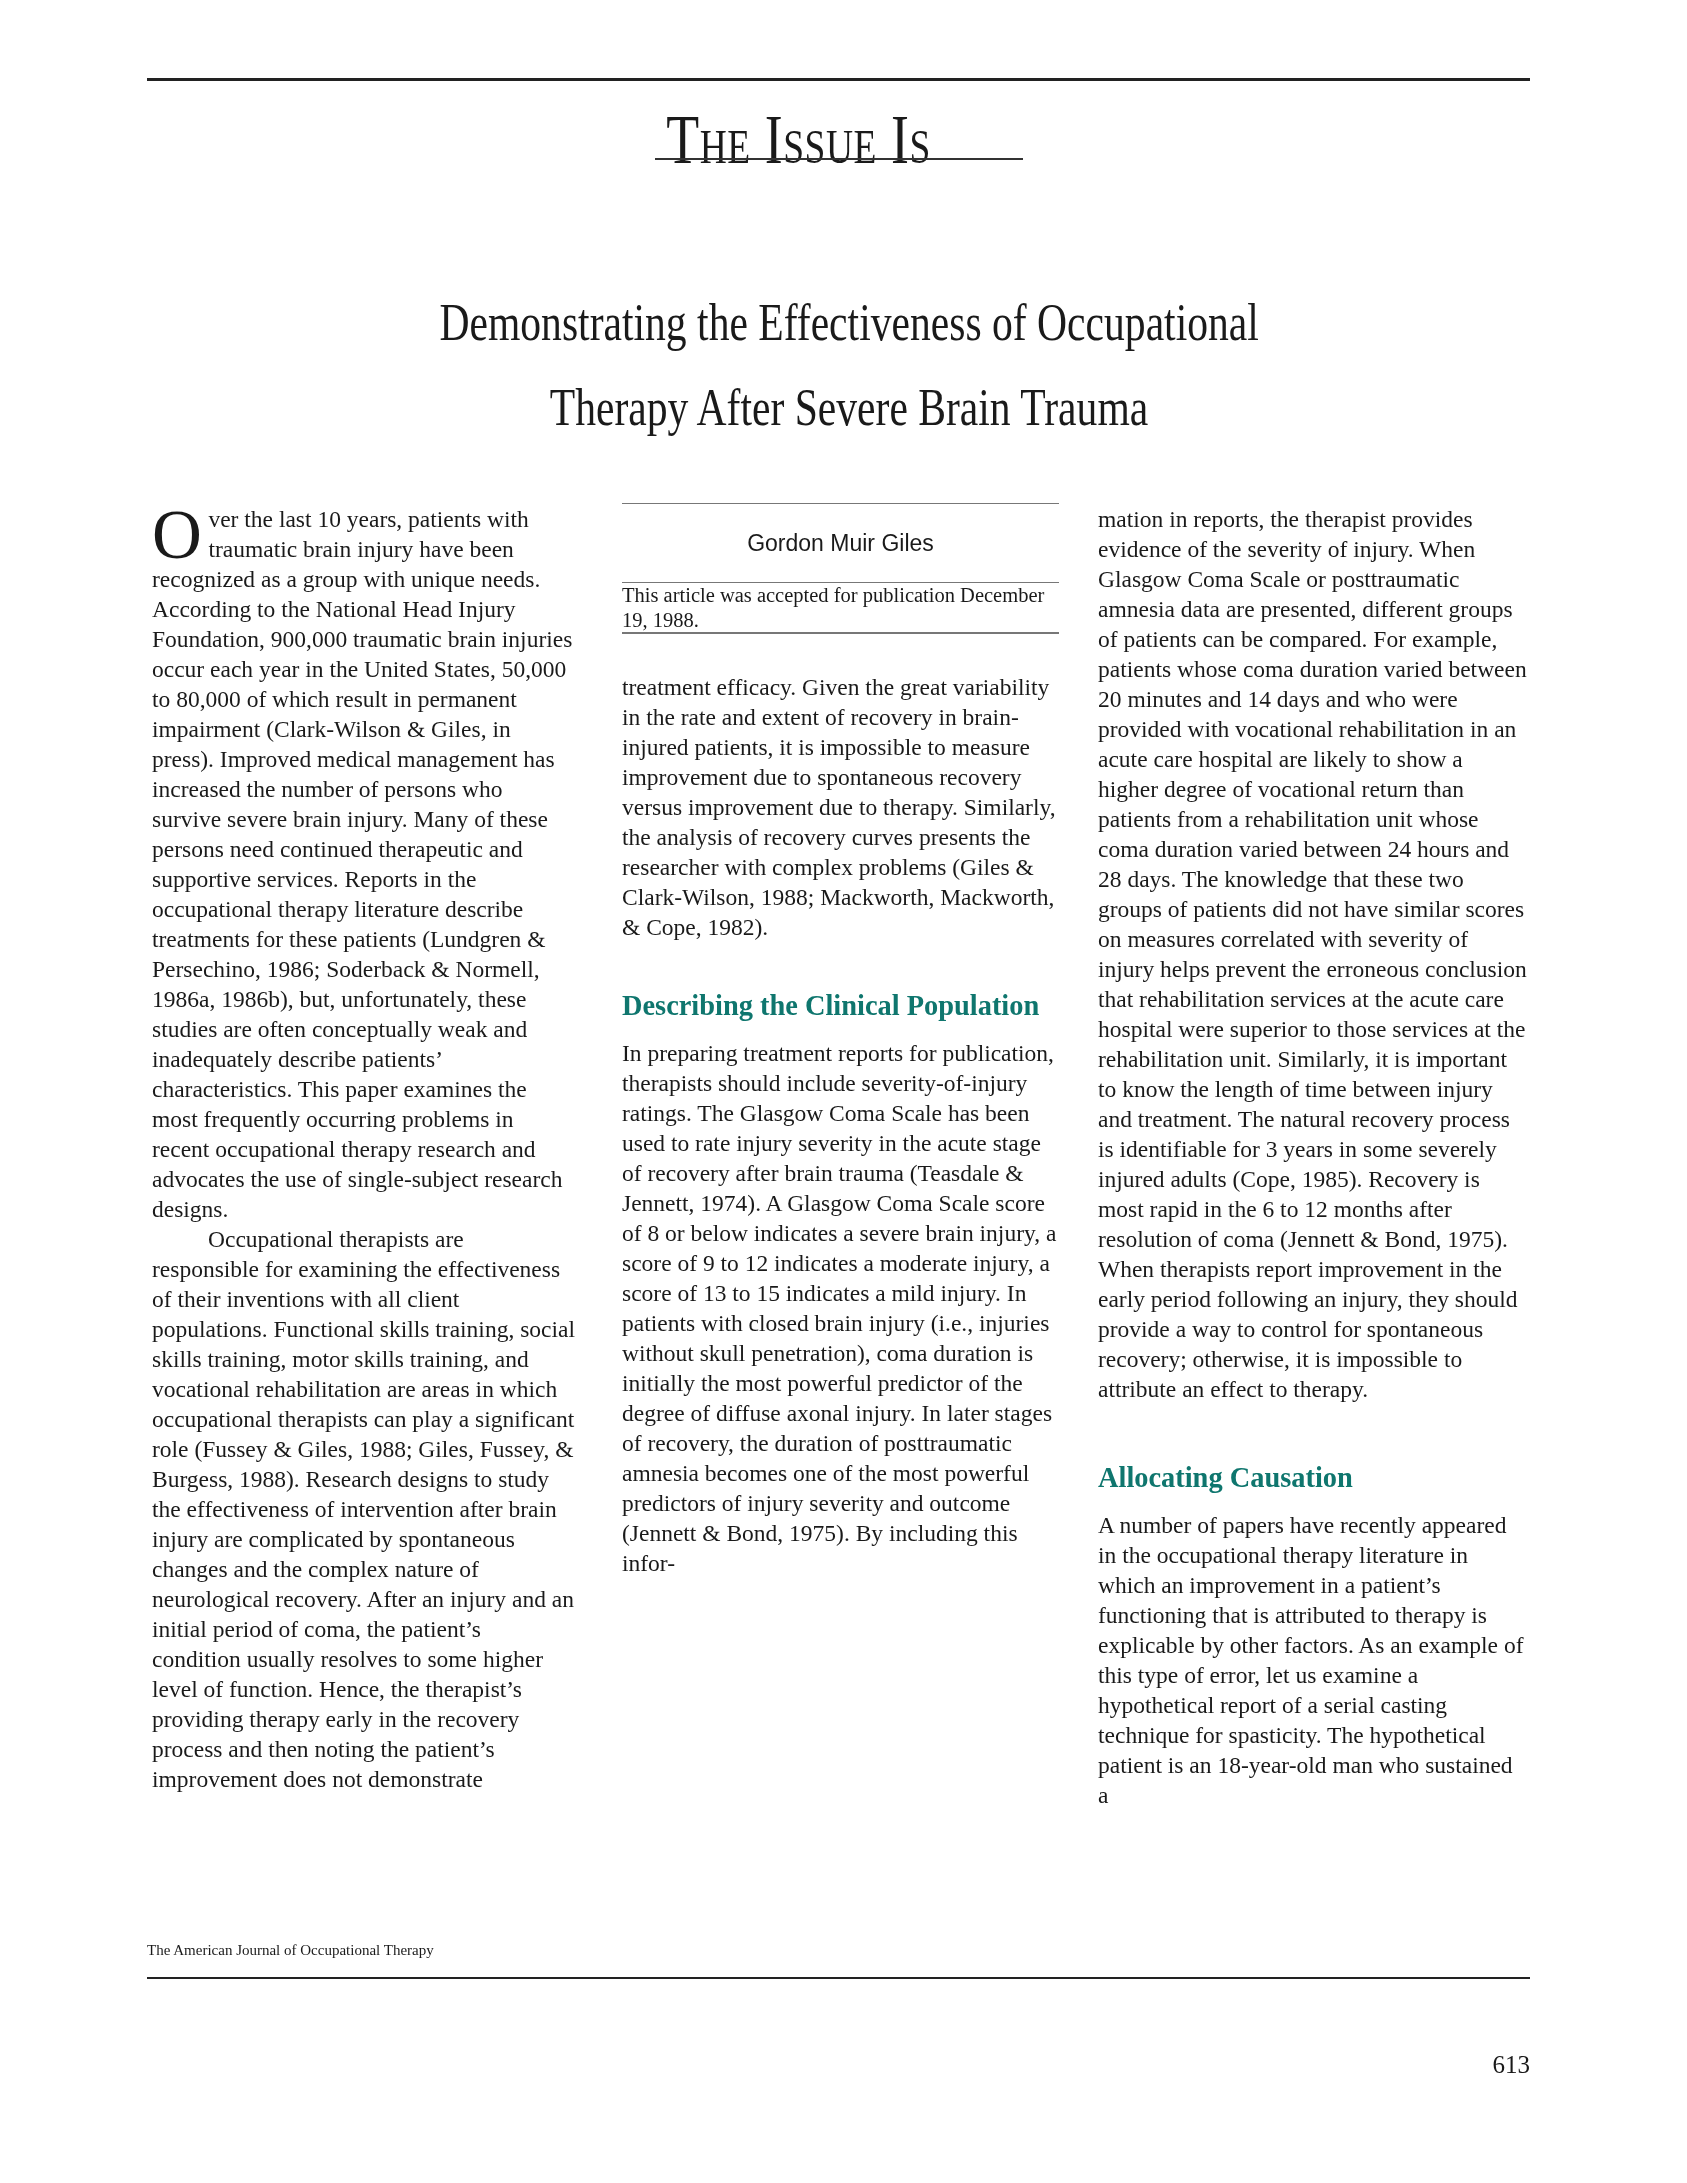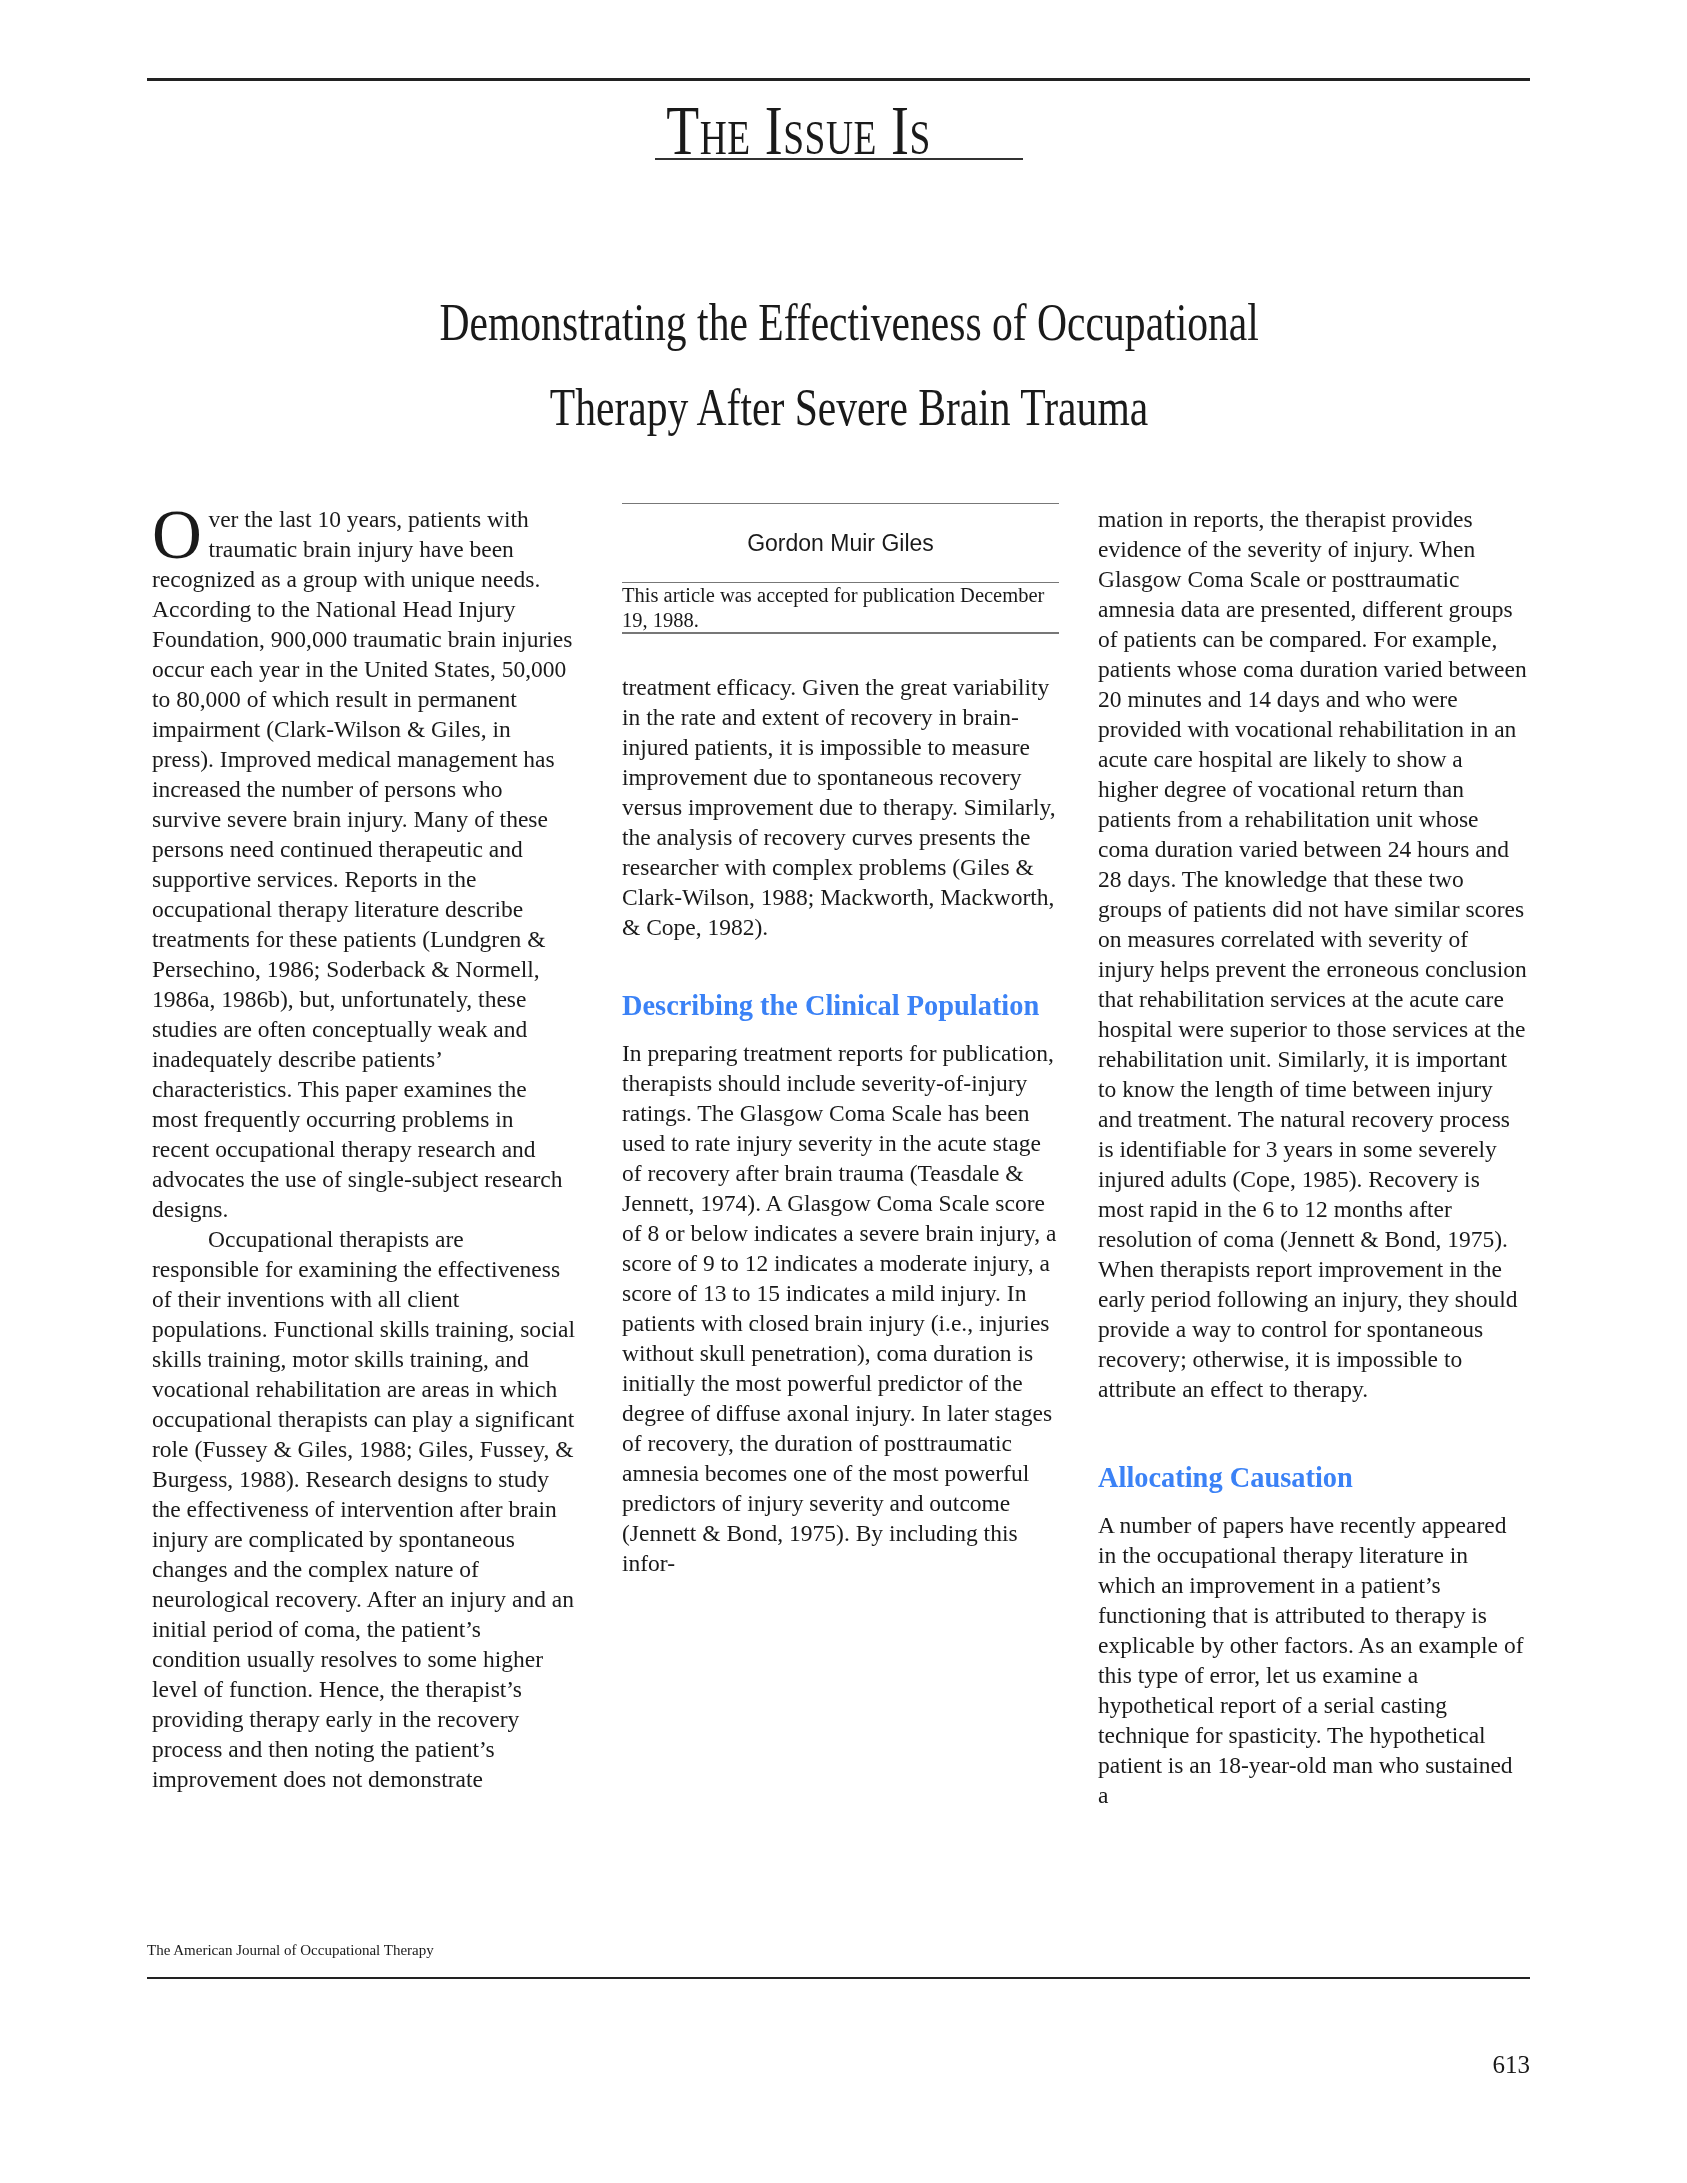--- a/index.html
+++ b/index.html
@@ -5,21 +5,21 @@
   html, body { margin: 0; padding: 0; background: #ffffff; }
   body {
     width: 1687px; height: 2183px; position: relative; overflow: hidden;
     color: #1a1a1a; font-family: "Liberation Serif", "DejaVu Serif", serif;
   }
   .rule { position: absolute; background: #222; }
   #top-rule { left: 147px; top: 78px; width: 1383px; height: 2.6px; }
   #bottom-rule { left: 147px; top: 1977px; width: 1383px; height: 2px; }
 
   #section-label {
-    position: absolute; left: 0; width: 1598px; top: 90px; text-align: center;
+    position: absolute; left: 0; width: 1598px; top: 99px; text-align: center;
   }
   #section-label span {
     display: inline-block; font-size: 69px; font-weight: normal; letter-spacing: 0.7px;
     transform: scaleX(0.78); transform-origin: center; line-height: 1.2;
     font-variant: small-caps;
   }
   #section-label-underline { left: 655px; top: 158px; width: 368px; height: 2px; background: #333; }
 
   #title {
     position: absolute; left: 105px; width: 1489px; top: 245px; text-align: center;
@@ -42,21 +42,21 @@
     font-family: "Liberation Sans", "DejaVu Sans", sans-serif; font-size: 23px; text-align: center;
     margin: 22.5px 0 22.5px 0; line-height: 33px;
   }
   .author-bio { font-style: italic; font-size: 23px; line-height: 30px; margin-top: 17px; }
   .author-bio .sc { font-size: 17px; letter-spacing: 0.7px; }
   .accepted { font-size: 20.5px; line-height: 24.5px; margin-top: 10.6px; margin-bottom: 16px; }
   .col2-body { margin-top: 38px; }
 
   h2 {
     font-family: "Liberation Serif", "DejaVu Serif", serif; font-weight: bold; font-size: 28.4px; line-height: 32px;
-    margin: 48px 0 16px 0; color: #3b82f6;
+    margin: 48px 0 16px 0; color: #0f766e;
   }
   h2.h-alloc { margin-top: 58px; }
 
   #footer-journal {
     position: absolute; left: 147px; top: 1942px; font-size: 15px;
   }
   #footer-page { position: absolute; right: 157px; top: 2051px; font-size: 25px; }
 </style>
 </head>
 <body>

